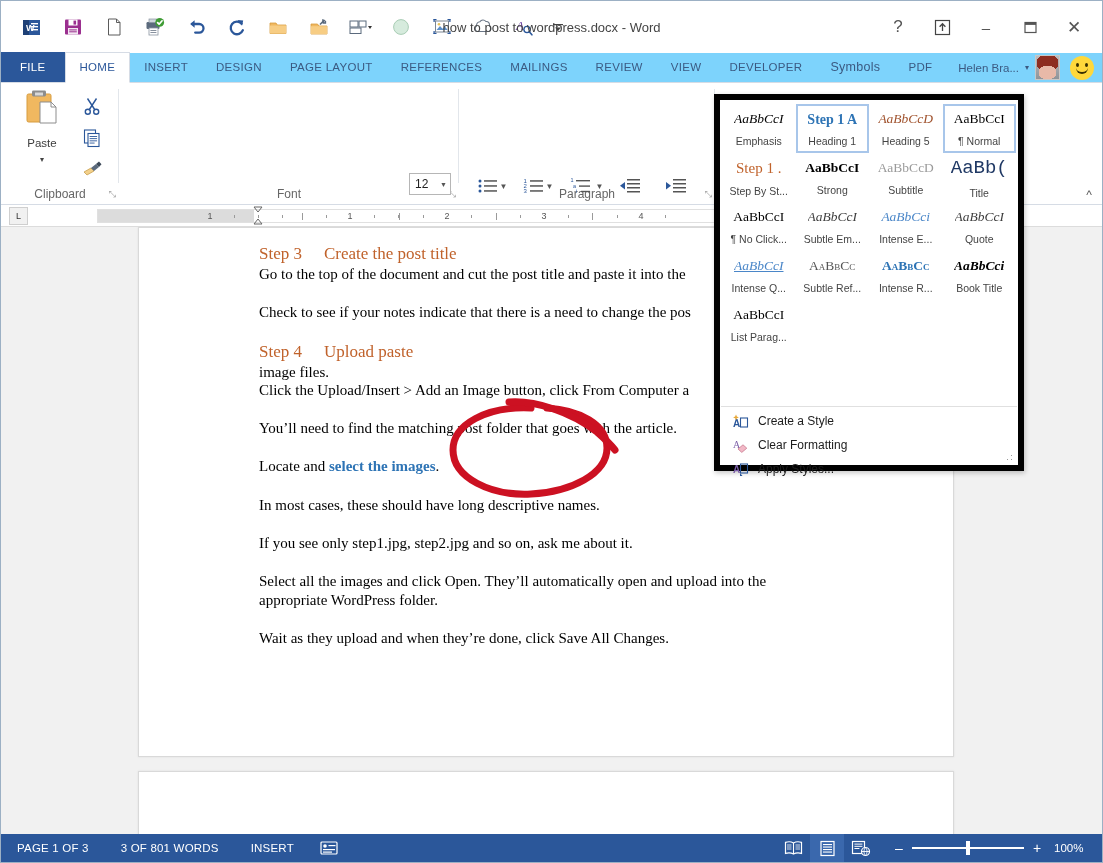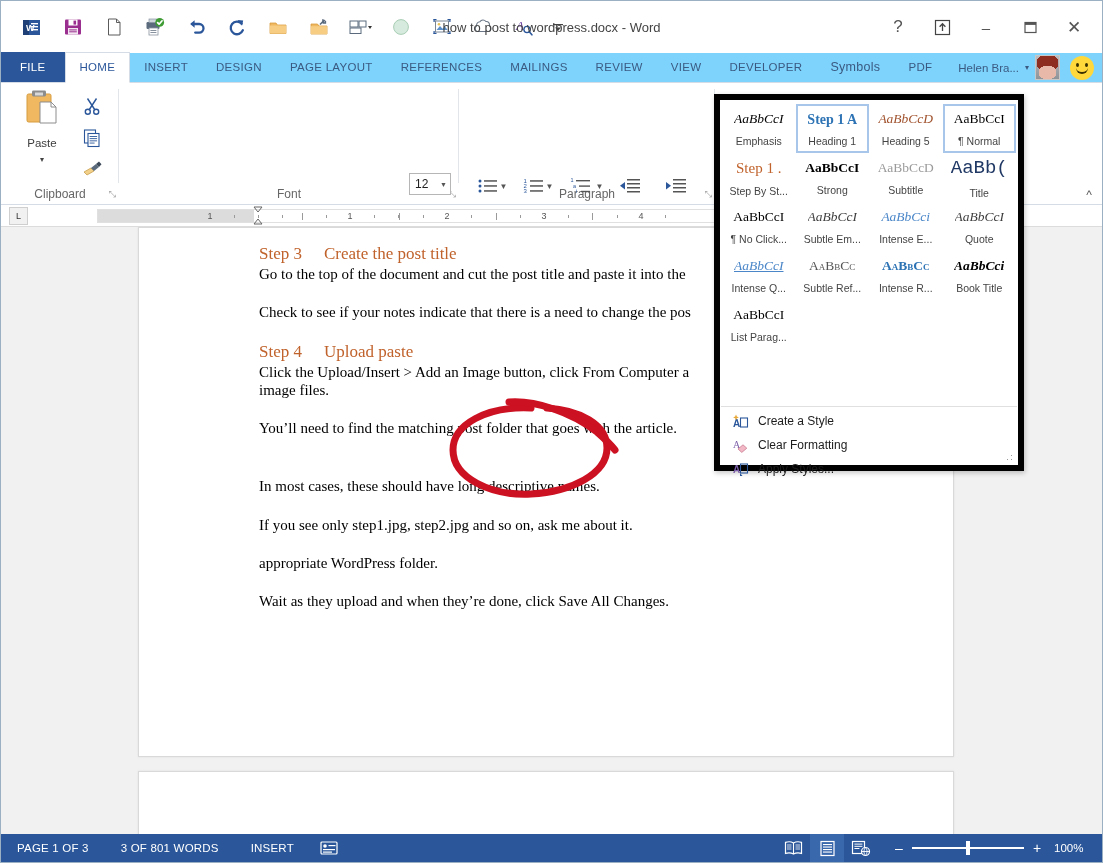--- a/index.html
+++ b/index.html
@@ -775,30 +775,34 @@
           <span>Step 3</span><span class="gap"></span><span>Create the post title</span>
         </h2>
         <p class="p">Go to the top of the document and cut the post title and paste it into the</p>
         <div class="spacer"></div>
         <p class="p">Check to see if your notes indicate that there is a need to change the pos</p>
         <div class="spacer"></div>
 
         <h2 class="h-step">
           <span>Step 4</span><span class="gap"></span><span>Upload paste</span>
         </h2>
+        <p class="p">image files.</p>
         <p class="p">Click the Upload/Insert &gt; Add an Image button, click From Computer a</p>
-        <p class="p">image files.</p>
         <div class="spacer"></div>
         <p class="p">You’ll need to find the matching post folder that goes with the article.</p>
         <div class="spacer"></div>
+        <p class="p">
+          <span>Locate and </span><span class="lnk">select the images</span><span>.</span>
+        </p>
         <div class="spacer"></div>
         <p class="p">In most cases, these should have long descriptive names.</p>
         <div class="spacer"></div>
         <p class="p">If you see only step1.jpg, step2.jpg and so on, ask me about it.</p>
         <div class="spacer"></div>
+        <p class="p">Select all the images and click Open. They’ll automatically open and upload into the</p>
         <p class="p">appropriate WordPress folder.</p>
         <div class="spacer"></div>
         <p class="p">Wait as they upload and when they’re done, click Save All Changes.</p>
         <div class="spacer"></div>
       </div>
 
       <svg class="ink" width="200" height="105" viewBox="0 0 200 105">
         <path d="M92 10 C48 8, 14 26, 14 52 C14 80, 52 98, 92 96 C132 94, 168 76, 168 50 C168 26, 140 12, 108 10" fill="none" stroke="#cc1122" stroke-width="7" stroke-linecap="round"></path>
         <path d="M70 4 C96 2, 132 14, 158 34 C166 41, 172 47, 176 52" fill="none" stroke="#cc1122" stroke-width="7" stroke-linecap="round"></path>
       </svg>

